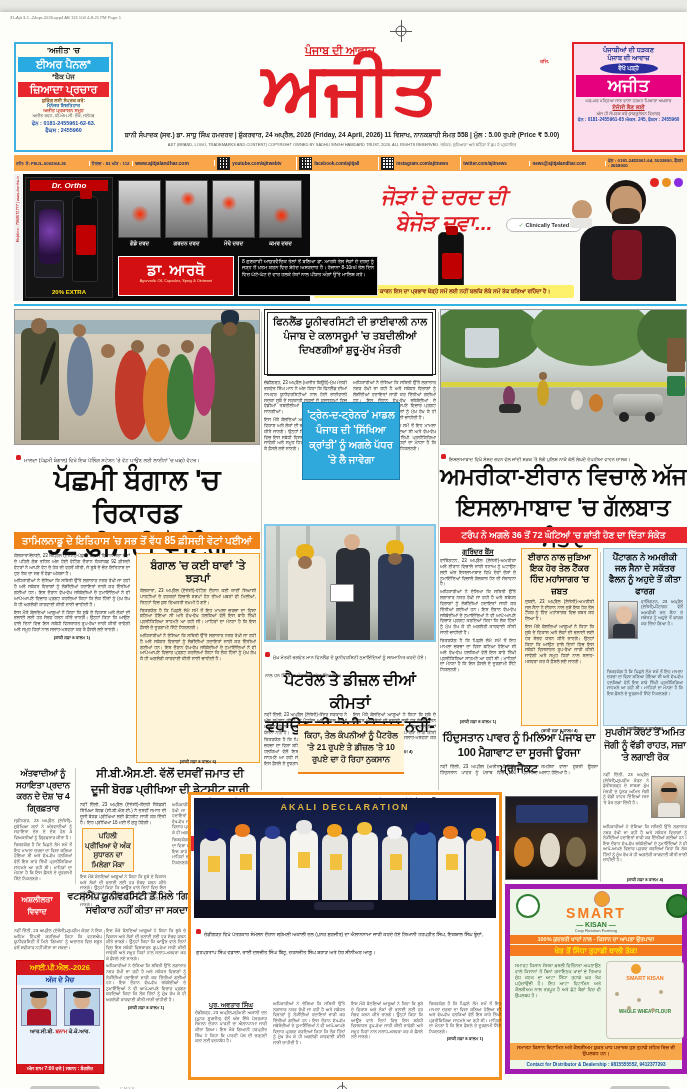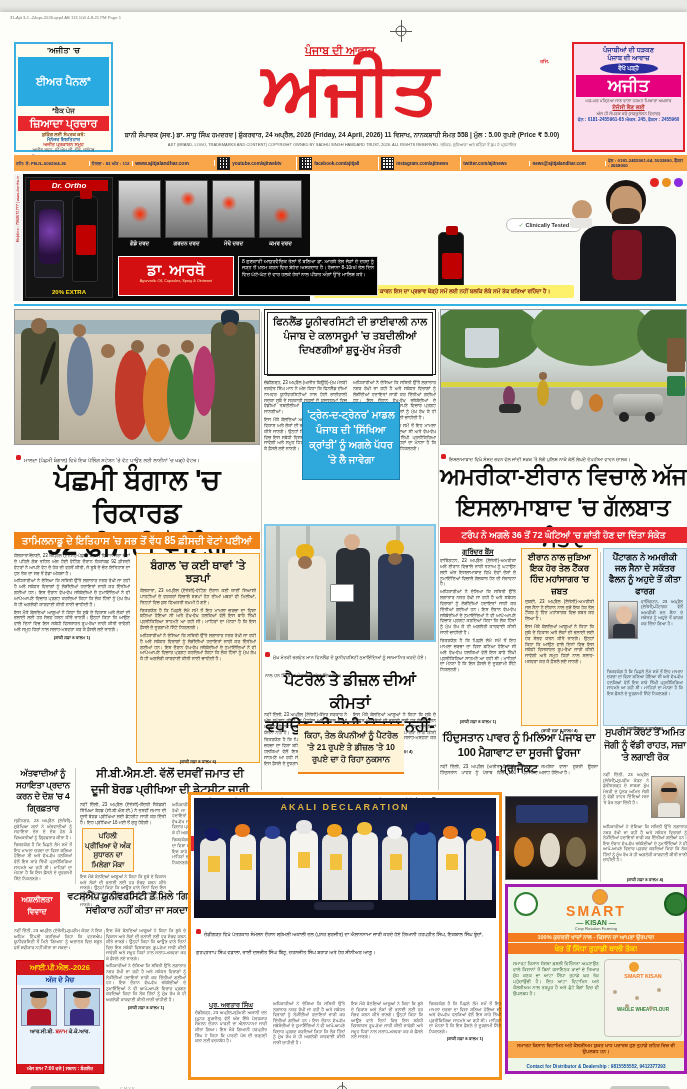--- a/index.html
+++ b/index.html
@@ -30,21 +30,21 @@
 
 <div id="page">
 
   <div class="s" style="left:10px;top:3px;font-size:4.2px;color:#777;width:420px">31-Ajit 3-1 -24apr-2026.qxp4   AB 113 104   4-8-21 PM   Page 1</div>
   <div class="crossh" style="left:390px;top:8px;width:22px;height:22px">
       <span class="ring"></span>
     </div>
 
   <div class="s" style="left:14px;top:30px;width:99px;height:110px;border:2px solid #3db0e0;background:#fffdf0;padding:2px">
     <div class="c b" style="font-size:8px;color:#111">'ਅਜੀਤ' 'ਚ</div>
-    <div class="c b" style="font-size:11px;background:#29abe2;color:#fff;margin:1px 0;padding:18px 0">ਈਅਰ ਪੈਨਲ*</div>
+    <div class="c b" style="font-size:11px;background:#29abe2;color:#fff;margin:1px 0;padding:1px 0">ਈਅਰ ਪੈਨਲ*</div>
     <div class="c b" style="font-size:7px;color:#222">*ਬੈਕ ਪੇਜ</div>
     <div class="c b" style="font-size:11px;background:#e8262d;color:#fff;margin:1px 0;padding:1px 0">ਜ਼ਿਆਦਾ ਪ੍ਰਚਾਰ</div>
     <div class="c b" style="font-size:4.8px;color:#7a3b00">ਬੁਕਿੰਗ ਲਈ ਸੰਪਰਕ ਕਰੋ:</div>
     <div class="c b" style="font-size:4.8px;color:#0b5394">ਮੈਨੇਜਰ ਇਸ਼ਤਿਹਾਰ</div>
     <div class="c b" style="font-size:4.8px;color:#c0392b">ਅਜੀਤ ਪ੍ਰਕਾਸ਼ਨ ਸਮੂਹ</div>
     <div class="c" style="font-size:4.4px;color:#333">ਅਜੀਤ ਭਵਨ, ਬੀ.ਐਮ.ਸੀ. ਚੌਂਕ, ਜਲੰਧਰ</div>
     <div class="c b" style="font-size:5.4px;color:#1a49a8;margin-top:2px">ਫੋਨ : 0181-2455961-62-63.</div>
     <div class="c b" style="font-size:5.4px;color:#1a49a8">ਫੈਕਸ : 2455960</div>
   </div>
 
@@ -114,20 +114,21 @@
       </div>
     <div class="s" style="left:245px;top:6px;width:43px;height:58px;background:linear-gradient(180deg,#cccccc,#6a6a6a);border:1px solid #444">
         <span class="blob" style="left:13px;top:26px;width:17px;height:17px;background:radial-gradient(circle,#ff2a00 0%,rgba(255,42,0,0) 70%)"></span>
       </div>
     <div class="s c b" style="left:104px;top:66px;width:43px;font-size:5.4px;color:#fff">ਗੋਡੇ ਦਰਦ</div>
     <div class="s c b" style="left:151px;top:66px;width:43px;font-size:5.4px;color:#fff">ਗਰਦਨ ਦਰਦ</div>
     <div class="s c b" style="left:198px;top:66px;width:43px;font-size:5.4px;color:#fff">ਮੋਢੇ ਦਰਦ</div>
     <div class="s c b" style="left:245px;top:66px;width:43px;font-size:5.4px;color:#fff">ਕਮਰ ਦਰਦ</div>
 
     <div class="s" style="left:296px;top:0;width:377px;height:127px;background:#fafaf6">
+      <div class="c b" style="position:absolute;left:24px;top:10px;width:220px;font-size:21px;line-height:1.25;color:#e01f26;font-style:italic"><span>ਜੋੜਾਂ ਦੇ ਦਰਦ ਦੀ</span><br><span>ਬੇਜੋੜ ਦਵਾ...</span></div>
       <div class="s" style="left:196px;top:44px;width:76px;height:14px;background:#fff;border:1px solid #bbb;border-radius:8px;display:flex;align-items:center;justify-content:center;font-size:5.6px;font-weight:bold;color:#333">
           <span style="color:#2e7d32;margin-right:2px">✓</span>
           <span>Clinically Tested</span>
         </div>
 
       <div class="s" style="left:128px;top:58px;width:26px;height:62px;background:#101010;border-radius:5px 5px 3px 3px;border:1px solid #333">
         <span class="blob" style="left:7px;top:-7px;width:12px;height:9px;background:#b00000;border-radius:2px"></span>
         <span class="blob" style="left:3px;top:20px;width:20px;height:26px;background:#c00000;border-radius:2px"></span>
       </div>
 
@@ -410,21 +411,21 @@
       <div class="bt" style="position:absolute;left:156px;top:0;width:72px;height:78px;font-size:4.3px">
           <p>ਇਸ ਮੌਕੇ ਬੋਲਦਿਆਂ ਆਗੂਆਂ ਨੇ ਕਿਹਾ ਕਿ ਸੂਬੇ ਦੇ ਵਿਕਾਸ ਅਤੇ ਲੋਕਾਂ ਦੀ ਭਲਾਈ ਲਈ ਹਰ ਸੰਭਵ ਯਤਨ ਕੀਤੇ ਜਾਣਗੇ। ਉਨ੍ਹਾਂ ਕਿਹਾ ਕਿ ਆਉਣ ਵਾਲੇ ਦਿਨਾਂ ਵਿਚ ਇਸ ਸਬੰਧੀ ਵਿਸਥਾਰਤ ਰੂਪ-ਰੇਖਾ ਜਾਰੀ ਕੀਤੀ ਜਾਵੇਗੀ ਅਤੇ ਸਮੂਹ ਧਿਰਾਂ ਨਾਲ ਸਲਾਹ-ਮਸ਼ਵਰਾ ਕਰ ਕੇ ਫ਼ੈਸਲੇ ਲਏ ਜਾਣਗੇ।</p>
         </div>
       <div class="bt" style="position:absolute;left:234px;top:0;width:72px;height:78px;font-size:4.3px">
         <p>ਜ਼ਿਕਰਯੋਗ ਹੈ ਕਿ ਪਿਛਲੇ ਲੰਮੇ ਸਮੇਂ ਤੋਂ ਇਹ ਮਾਮਲਾ ਚਰਚਾ ਦਾ ਵਿਸ਼ਾ ਬਣਿਆ ਹੋਇਆ ਸੀ ਅਤੇ ਵੱਖ-ਵੱਖ ਹਲਕਿਆਂ ਵੱਲੋਂ ਇਸ ਬਾਰੇ ਤਿੱਖੀ ਪ੍ਰਤੀਕਿਰਿਆ ਸਾਹਮਣੇ ਆ ਰਹੀ ਸੀ। ਮਾਹਿਰਾਂ ਦਾ ਮੰਨਣਾ ਹੈ ਕਿ ਇਸ ਫ਼ੈਸਲੇ ਦੇ ਦੂਰਗਾਮੀ ਸਿੱਟੇ ਨਿਕਲਣਗੇ।</p>
         <div class="cont">(ਬਾਕੀ ਸਫ਼ਾ 8 ਕਾਲਮ 1)</div>
       </div>
     </div>
   </div>
 
-  <div class="s" style="left:505px;top:872px;width:182px;height:190px;background:#edf6e7;border:3px solid #a21caf">
+  <div class="s" style="left:505px;top:872px;width:182px;height:190px;background:#edf6e7;border:5px solid #a21caf">
     <span class="blob" style="left:6px;top:5px;width:20px;height:20px;background:#fff;border:2px solid #2e7d32"></span>
     <span class="blob" style="left:156px;top:5px;width:20px;height:20px;background:#2e7d32;border:2px solid #1b5e20"></span>
     <span class="blob" style="left:84px;top:2px;width:14px;height:14px;background:#f0a030;border:1px solid #c87;border-radius:50%"></span>
     <div class="c b" style="margin-top:16px;font-size:14px;letter-spacing:2px;color:#f47b20">SMART</div>
     <div class="c b" style="font-size:7px;color:#2e7d32">— KISAN —</div>
     <div class="c" style="font-size:4.2px;color:#555">Crop Rotation Farming</div>
     <div class="c b" style="background:#f47b20;color:#fffad0;font-size:5.6px;padding:1px 0;margin-top:2px">100% ਕੁਦਰਤੀ ਖਾਦਾਂ ਨਾਲ - ਕਿਸਾਨ ਦਾ ਆਪਣਾ ਉਤਪਾਦ!</div>
     <div class="c b" style="background:#f47b20;color:#ffee00;font-size:7.4px;padding:1px 0;margin-top:1px">ਖੇਤ ਤੋਂ ਸਿੱਧਾ ਤੁਹਾਡੀ ਥਾਲੀ ਤੱਕ!</div>
     <div class="bt" style="position:absolute;left:5px;top:74px;width:86px;height:74px;font-size:4.6px;color:#234d20">
         <p>ਸਮਾਰਟ ਕਿਸਾਨ ਸੰਸਥਾ ਫ਼ਸਲੀ ਵਿਭਿੰਨਤਾ ਅਪਣਾਉਣ ਵਾਲੇ ਕਿਸਾਨਾਂ ਤੋਂ ਬਿਨਾਂ ਰਸਾਇਣਕ ਖਾਦਾਂ ਦੇ ਤਿਆਰ ਸ਼ੁੱਧ ਕਣਕ ਦਾ ਆਟਾ ਸਿੱਧਾ ਤੁਹਾਡੇ ਘਰ ਤੱਕ ਪਹੁੰਚਾਉਂਦੀ ਹੈ। ਇਹ ਆਟਾ ਵਿਟਾਮਿਨ ਅਤੇ ਕੈਲਸ਼ੀਅਮ ਨਾਲ ਭਰਪੂਰ ਹੈ ਅਤੇ ਛੋਟੇ ਬੈਗਾਂ ਵਿਚ ਵੀ ਉਪਲਬਧ ਹੈ।</p>

